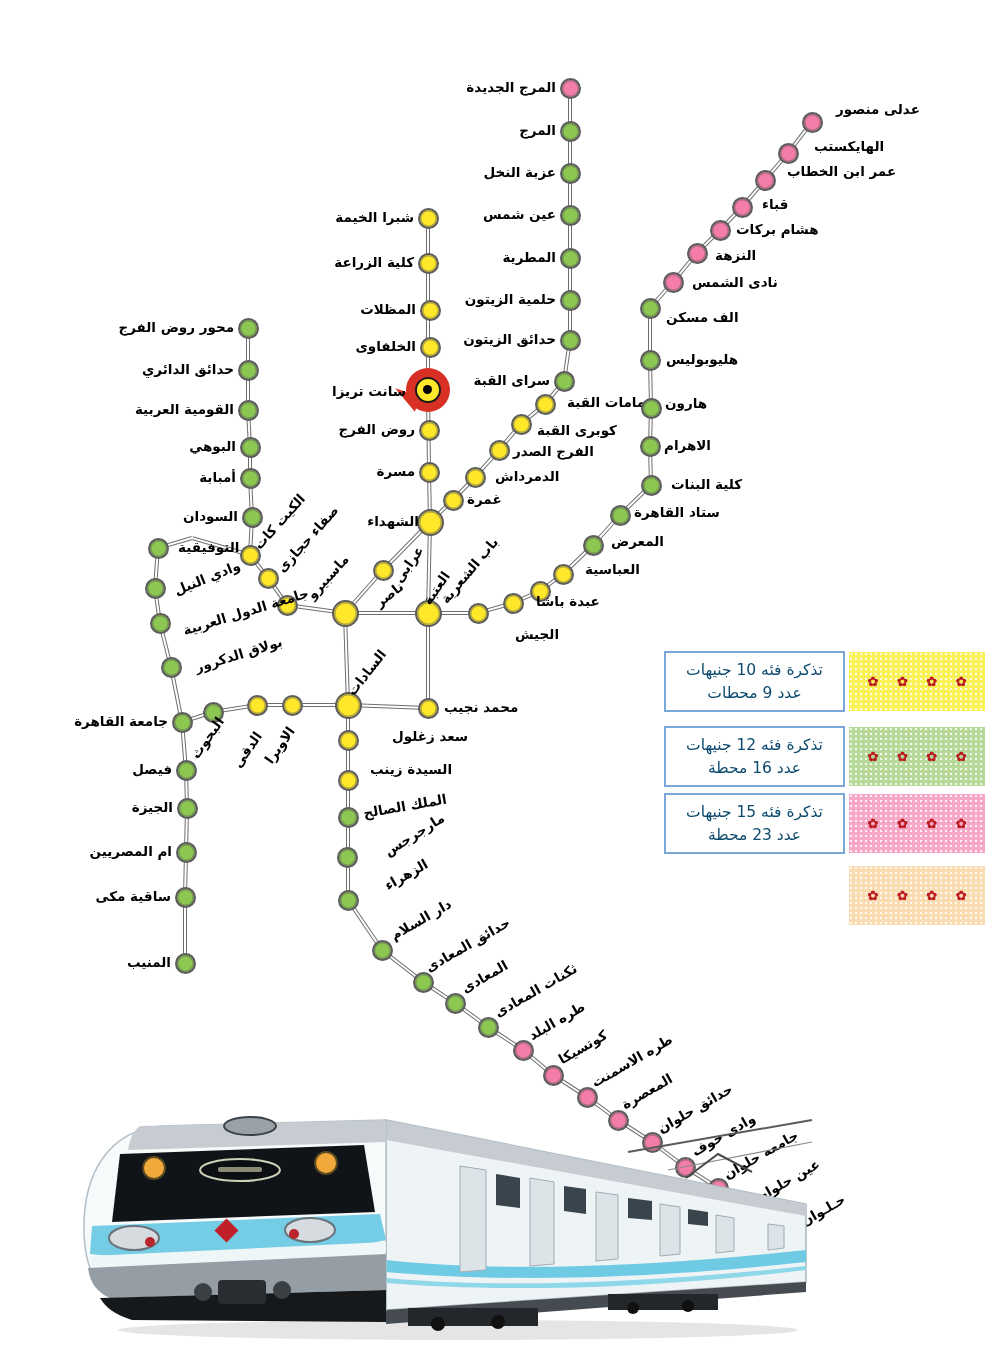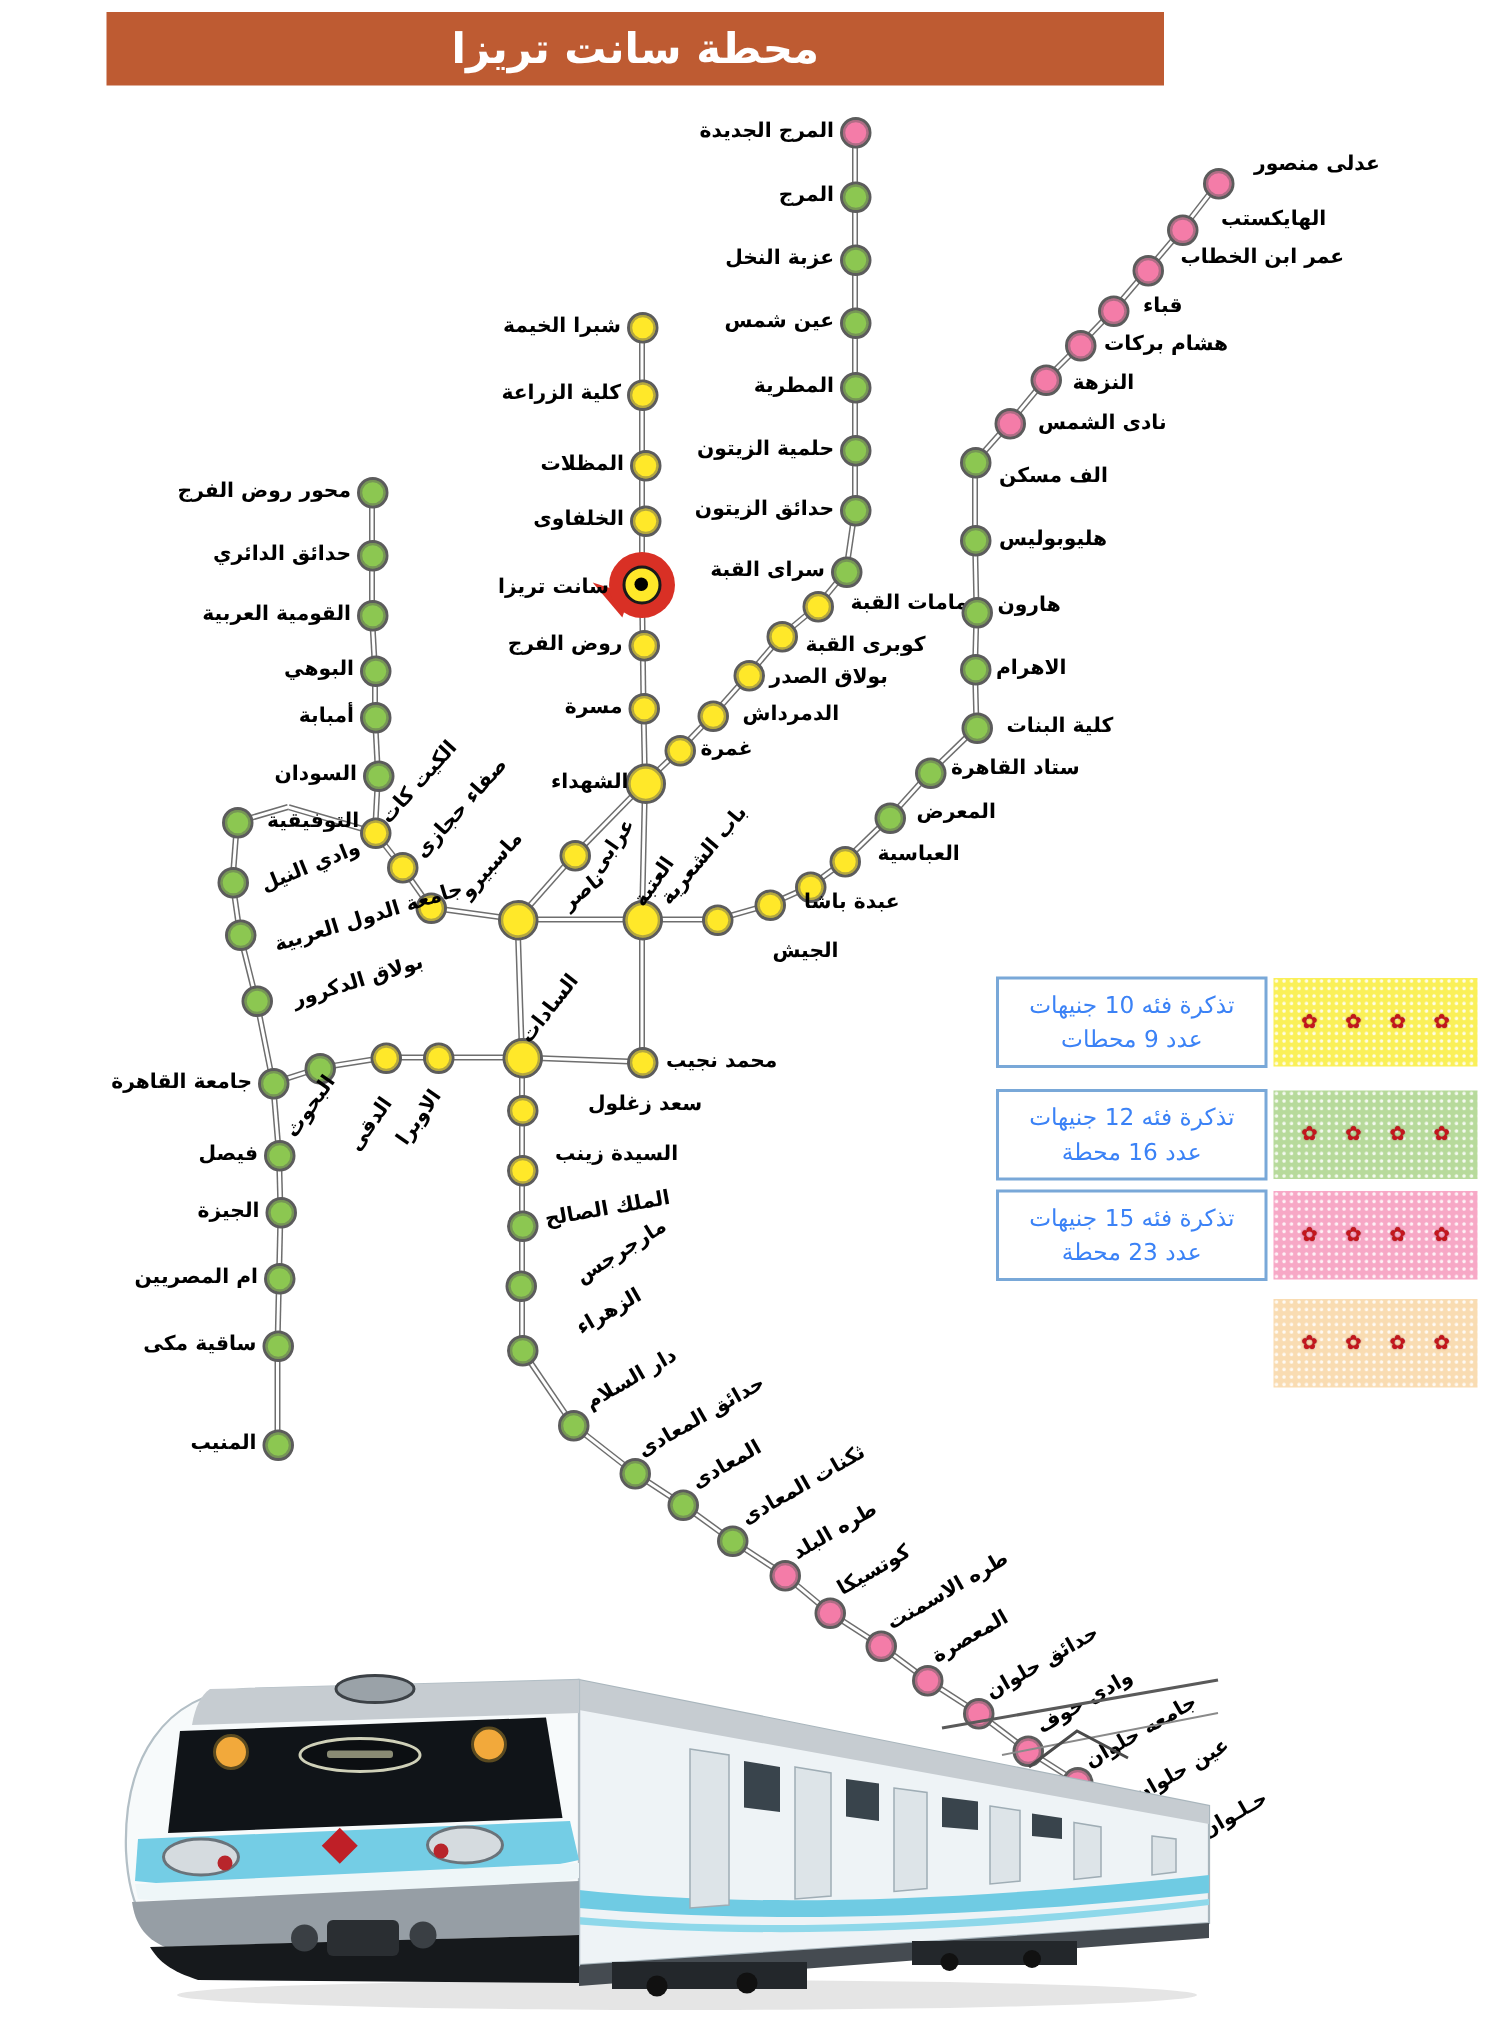--- a/index.html
+++ b/index.html
@@ -42,37 +42,34 @@
     border-left:26px solid transparent;transform:rotate(18deg);}
   .pin-ring{position:absolute;left:23px;top:9px;width:26px;height:26px;border-radius:50%;
     background:#FFE829;border:2.5px solid #1a1a1a;box-sizing:border-box;}
   .pin-dot{position:absolute;left:6px;top:6px;width:9px;height:9px;border-radius:50%;background:#000;}
 
   
   .legend{position:absolute;left:664px;top:651px;width:322px;height:276px;}
   .trow{position:absolute;left:0;width:322px;height:61px;}
   .tbox{position:absolute;left:0;top:0;width:181px;height:61px;background:#fff;border:2px solid #79A8D8;
     box-sizing:border-box;display:flex;flex-direction:column;align-items:center;justify-content:center;
-    font-size:15.5px;color:#3b82f6;line-height:23px;}
+    font-size:15.5px;color:#0c4a6e;line-height:23px;}
   .tswatch{position:absolute;left:185px;top:1px;width:136px;height:59px;
     background-image:radial-gradient(circle at 2px 2px,rgba(255,255,255,.85) .9px,transparent 1.4px);
     background-size:5px 5px;display:flex;align-items:center;justify-content:space-evenly;}
   .flower{font-size:13px;color:#C4151C;text-shadow:0 0 1px #7e1013;line-height:1;}
 
   
   .train{position:absolute;left:68px;top:1112px;width:745px;height:232px;}
 </style>
 </head>
 <body>
 
 <div class="page">
 
-  <div class="hdr-main">
-    <span>محطة سانت تريزا</span>
-  </div>
 
 
   <div id="metro-map">
       <div class="seg" style="left: 570px; top: 85.5px; width: 252px; transform: rotate(90deg);"></div>
       <div class="seg" style="left: 570px; top: 337.5px; width: 41.4367px; transform: rotate(98.3257deg);"></div>
       <div class="seg" style="left: 564px; top: 378.5px; width: 29.8329px; transform: rotate(129.56deg);"></div>
       <div class="seg" style="left: 545px; top: 401.5px; width: 31.241px; transform: rotate(140.194deg);"></div>
       <div class="seg" style="left: 521px; top: 421.5px; width: 34.0588px; transform: rotate(130.236deg);"></div>
       <div class="seg" style="left: 499px; top: 447.5px; width: 36.1248px; transform: rotate(131.634deg);"></div>
       <div class="seg" style="left: 475px; top: 474.5px; width: 31.8277px; transform: rotate(133.727deg);"></div>
@@ -158,21 +155,21 @@
       <div class="lb" style="right: 451px; top: 291px;">حلمية الزيتون</div>
       <div class="st" aria-label="حدائق الزيتون" style="left: 559.5px; top: 329.5px; width: 21px; height: 21px; background: rgb(140, 199, 81);"></div>
       <div class="lb" style="right: 451px; top: 331px;">حدائق الزيتون</div>
       <div class="st" aria-label="سراى القبة" style="left: 553.5px; top: 370.5px; width: 21px; height: 21px; background: rgb(140, 199, 81);"></div>
       <div class="lb" style="right: 457px; top: 372px;">سراى القبة</div>
       <div class="st" aria-label="حمامات القبة" style="left: 534.5px; top: 393.5px; width: 21px; height: 21px; background: rgb(255, 232, 41);"></div>
       <div class="lb" style="left: 567px; top: 394px;">حمامات القبة</div>
       <div class="st" aria-label="كوبرى القبة" style="left: 510.5px; top: 413.5px; width: 21px; height: 21px; background: rgb(255, 232, 41);"></div>
       <div class="lb" style="left: 537px; top: 422px;">كوبرى القبة</div>
       <div class="st" aria-label="منشية الصدر" style="left: 488.5px; top: 439.5px; width: 21px; height: 21px; background: rgb(255, 232, 41);"></div>
-      <div class="lb" style="left: 513px; top: 443px;">بولاق الصدر</div>
+      <div class="lb" style="left: 513px; top: 443px;">الفرج الصدر</div>
       <div class="st" aria-label="الدمرداش" style="left: 464.5px; top: 466.5px; width: 21px; height: 21px; background: rgb(255, 232, 41);"></div>
       <div class="lb" style="left: 495px; top: 468px;">الدمرداش</div>
       <div class="st" aria-label="غمرة" style="left: 442.5px; top: 489.5px; width: 21px; height: 21px; background: rgb(255, 232, 41);"></div>
       <div class="lb" style="left: 467px; top: 491px;">غمرة</div>
       <div class="st" aria-label="الشهداء" style="left: 416.5px; top: 508.5px; width: 27px; height: 27px; background: rgb(255, 232, 41);"></div>
       <div class="lb" style="right: 588px; top: 513px;">الشهداء</div>
       <div class="st" aria-label="عرابى" style="left: 372.5px; top: 559.5px; width: 21px; height: 21px; background: rgb(255, 232, 41);"></div>
       <div class="lb rot" style="left: 404px; top: 569px; transform: rotate(-55deg);">عرابى</div>
       <div class="st" aria-label="ناصر" style="left: 331.5px; top: 599.5px; width: 27px; height: 27px; background: rgb(255, 232, 41);"></div>
       <div class="lb rot" style="left: 382px; top: 594px; transform: rotate(-38deg);">ناصر</div>

